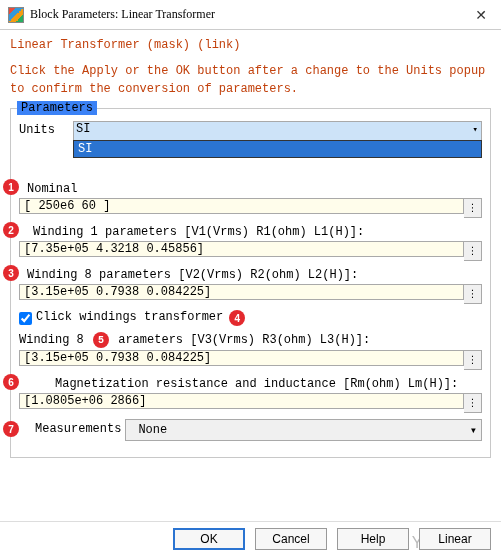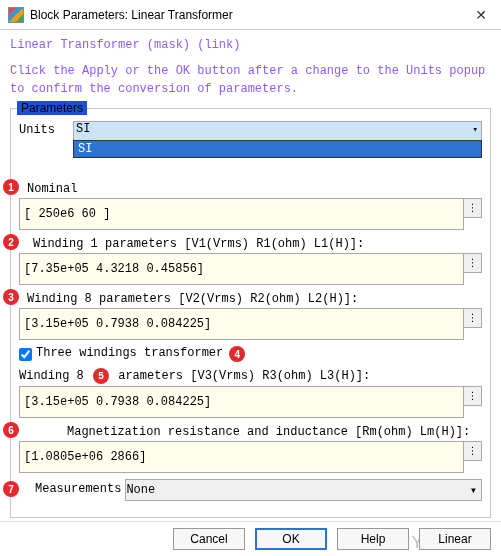--- a/index.html
+++ b/index.html
@@ -1,40 +1,40 @@
 <!DOCTYPE html>
 <html><head>
 <meta charset="utf-8">
 <style>
 * { box-sizing: border-box; margin: 0; padding: 0; }
 body { font-family: "Segoe UI", Arial, sans-serif; font-size: 12px; background: #fff; width: 501px; height: 556px; overflow: hidden; position: relative; }
 .titlebar { height: 30px; background: #fff; border-bottom: 1px solid #ccc; display: flex; align-items: center; padding: 0 8px; }
 .titlebar .icon { width: 16px; height: 16px; margin-right: 6px; background: linear-gradient(135deg,#e74c3c 25%,#3498db 25% 50%,#f39c12 50% 75%,#27ae60 75%); border:1px solid #888; }
-.titlebar .title { flex: 1; font-size: 12px; color: #000; }
+.titlebar .title { flex: 1; font-size: 12px; color: #000; font-family: Liberation Serif, serif; }
 .close { width: 40px; height: 30px; display:flex; align-items:center; justify-content:center; color:#333; font-size:14px; margin-right:-8px; }
 .content { padding: 6px 10px 0 10px; }
-.mono { font-family: "Courier New", monospace; font-size: 12px; color: #8b5cf6; }
+.mono { font-family: "Courier New", monospace; font-size: 12px; color: #c2410c; }
 .desc { margin-bottom: 8px; line-height: 1.5; }
 .group { border: 1px solid #c8c8c8; padding: 8px 8px 10px 8px; position: relative; margin-top: 10px; }
-.group-title { position: absolute; top: -8px; left: 6px; background: #1d4ed8; padding: 0 4px; font-family: Liberation Sans, sans-serif; font-size: 12px; }
+.group-title { position: absolute; top: -8px; left: 6px; background: #3b82f6; padding: 0 4px; font-family: Liberation Mono, monospace; font-size: 12px; }
 .row { margin: 4px 0 6px 0; position: relative; }
 .label { display: inline-block; margin-bottom: 2px; font-family: "Courier New", monospace; }
 .field-wrap { display: flex; align-items: stretch; width: 100%; }
-.input { flex: 1; height: 32px; border: 1px solid #a9a9a9; background: #fffdeb; padding: 1px 4px; font-family: "Courier New", monospace; font-size: 12px; }
+.input { flex: 1; height: 16px; border: 1px solid #a9a9a9; background: #fffdeb; padding: 1px 4px; font-family: "Courier New", monospace; font-size: 12px; }
 .more { width: 18px; height: 20px; border: 1px solid #a9a9a9; border-left: none; background: #f0f0f0; display:flex; align-items:center; justify-content:center; font-size:10px; line-height:1; }
 .select { width: 100%; height: 20px; border: 1px solid #a9a9a9; background: #eef6ff; font-family: "Courier New", monospace; font-size: 12px; padding-left: 2px; }
 .units-row { display: flex; align-items: center; gap: 18px; }
 .dropdown-open { position: absolute; top: 19px; left: 0; right: 0; border: 1px solid #333; background: #fff; z-index: 10; }
 .dd-item { padding: 1px 4px; font-family: "Courier New", monospace; }
 .dd-selected { background: #2b74d1; color: #fff; }
 .chk-row { display: flex; align-items: center; gap: 4px; }
 .chk { width: 13px; height: 13px; }
 .badge { position: absolute; width: 16px; height: 16px; border-radius: 50%; background: #e3292e; color: #fff; font-size: 10px; font-weight: bold; display: flex; align-items: center; justify-content: center; z-index: 20; }
 .meas-row { display: flex; align-items: center; gap: 4px; }
-.select-gray { flex:1; height: 22px; border: 1px solid #a9a9a9; background: #f0f0f0; font-family: "Courier New", monospace; font-size: 12px; padding-left:0; display:flex; align-items:center; justify-content:space-between; padding-right:4px; }
+.select-gray { flex:1; height: 22px; border: 1px solid #a9a9a9; background: #f0f0f0; font-family: "Courier New", monospace; font-size: 12px; padding-left:12px; display:flex; align-items:center; justify-content:space-between; padding-right:4px; }
 .buttons { position: absolute; bottom: 6px; right: 10px; display: flex; gap: 10px; }
 .btn { min-width: 72px; height: 22px; border: 1px solid #999; background: #f7f7f7; font-size: 12px; display:flex; align-items:center; justify-content:center; }
 .btn.primary { border: 2px solid #2b74d1; }
 .watermark { position:absolute; bottom:4px; right:10px; color:#bbb; font-size:16px; font-weight:500; z-index:-1; }
 .sep { position:absolute; bottom: 34px; left:0; right:0; height:1px; background:#ddd; }
 .units-select-wrap { position:relative; flex:1; }
 .arrow { position:absolute; right:4px; top:3px; font-size:9px; }
 </style>
 </head>
 <body>
@@ -87,39 +87,39 @@
       <div class="badge" style="left:-16px; top:-2px;">3</div>
       <span class="label" style="margin-left:8px;">Winding 8 parameters [V2(Vrms) R2(ohm) L2(H)]:</span>
       <div class="field-wrap">
         <input class="input" value="[3.15e+05 0.7938 0.084225]" style="">
         <div class="more">⋮</div>
       </div>
     </div>
 
     <div class="row chk-row">
       <input type="checkbox" class="chk" checked="" style="">
-      <span class="label">Three windings transformer</span>
+      <span class="label">Click windings transformer</span>
       <div class="badge" style="position:static; margin-left:2px;">4</div>
     </div>
 
     <div class="row">
       <span class="label">
         <span>Winding 8</span>
         <span class="badge" style="position:static; display:inline-flex; vertical-align:middle; margin:0 2px;">5</span>
         <span>arameters [V3(Vrms) R3(ohm) L3(H)]:</span>
       </span>
       <div class="field-wrap">
         <input class="input" value="[3.15e+05 0.7938 0.084225]" style="">
         <div class="more">⋮</div>
       </div>
     </div>
 
     <div class="row">
       <div class="badge" style="left:-16px; top:-2px;">6</div>
-      <span class="label" style="margin-left:20px;padding-left:28px;">Magnetization resistance and inductance [Rm(ohm) Lm(H)]:</span>
+      <span class="label" style="margin-left:8px;padding-left:28px;">Magnetization resistance and inductance [Rm(ohm) Lm(H)]:</span>
       <div class="field-wrap">
         <input class="input" value="[1.0805e+06 2866]" style="">
         <div class="more">⋮</div>
       </div>
     </div>
 
     <div class="row meas-row">
       <div class="badge" style="left:-16px; top:2px;">7</div>
       <span class="label" style="margin-left:16px;">Measurements</span>
       <div class="select-gray">
@@ -128,17 +128,17 @@
       </div>
     </div>
 
   </div>
 </div>
 
 <div class="sep"></div>
 <div class="watermark">Yuucn.com</div>
 
 <div class="buttons">
+  <div class="btn primary">OK</div>
   <div class="btn">Cancel</div>
-  <div class="btn primary">OK</div>
   <div class="btn">Help</div>
   <div class="btn">Linear</div>
 </div>
 
 </body></html>

